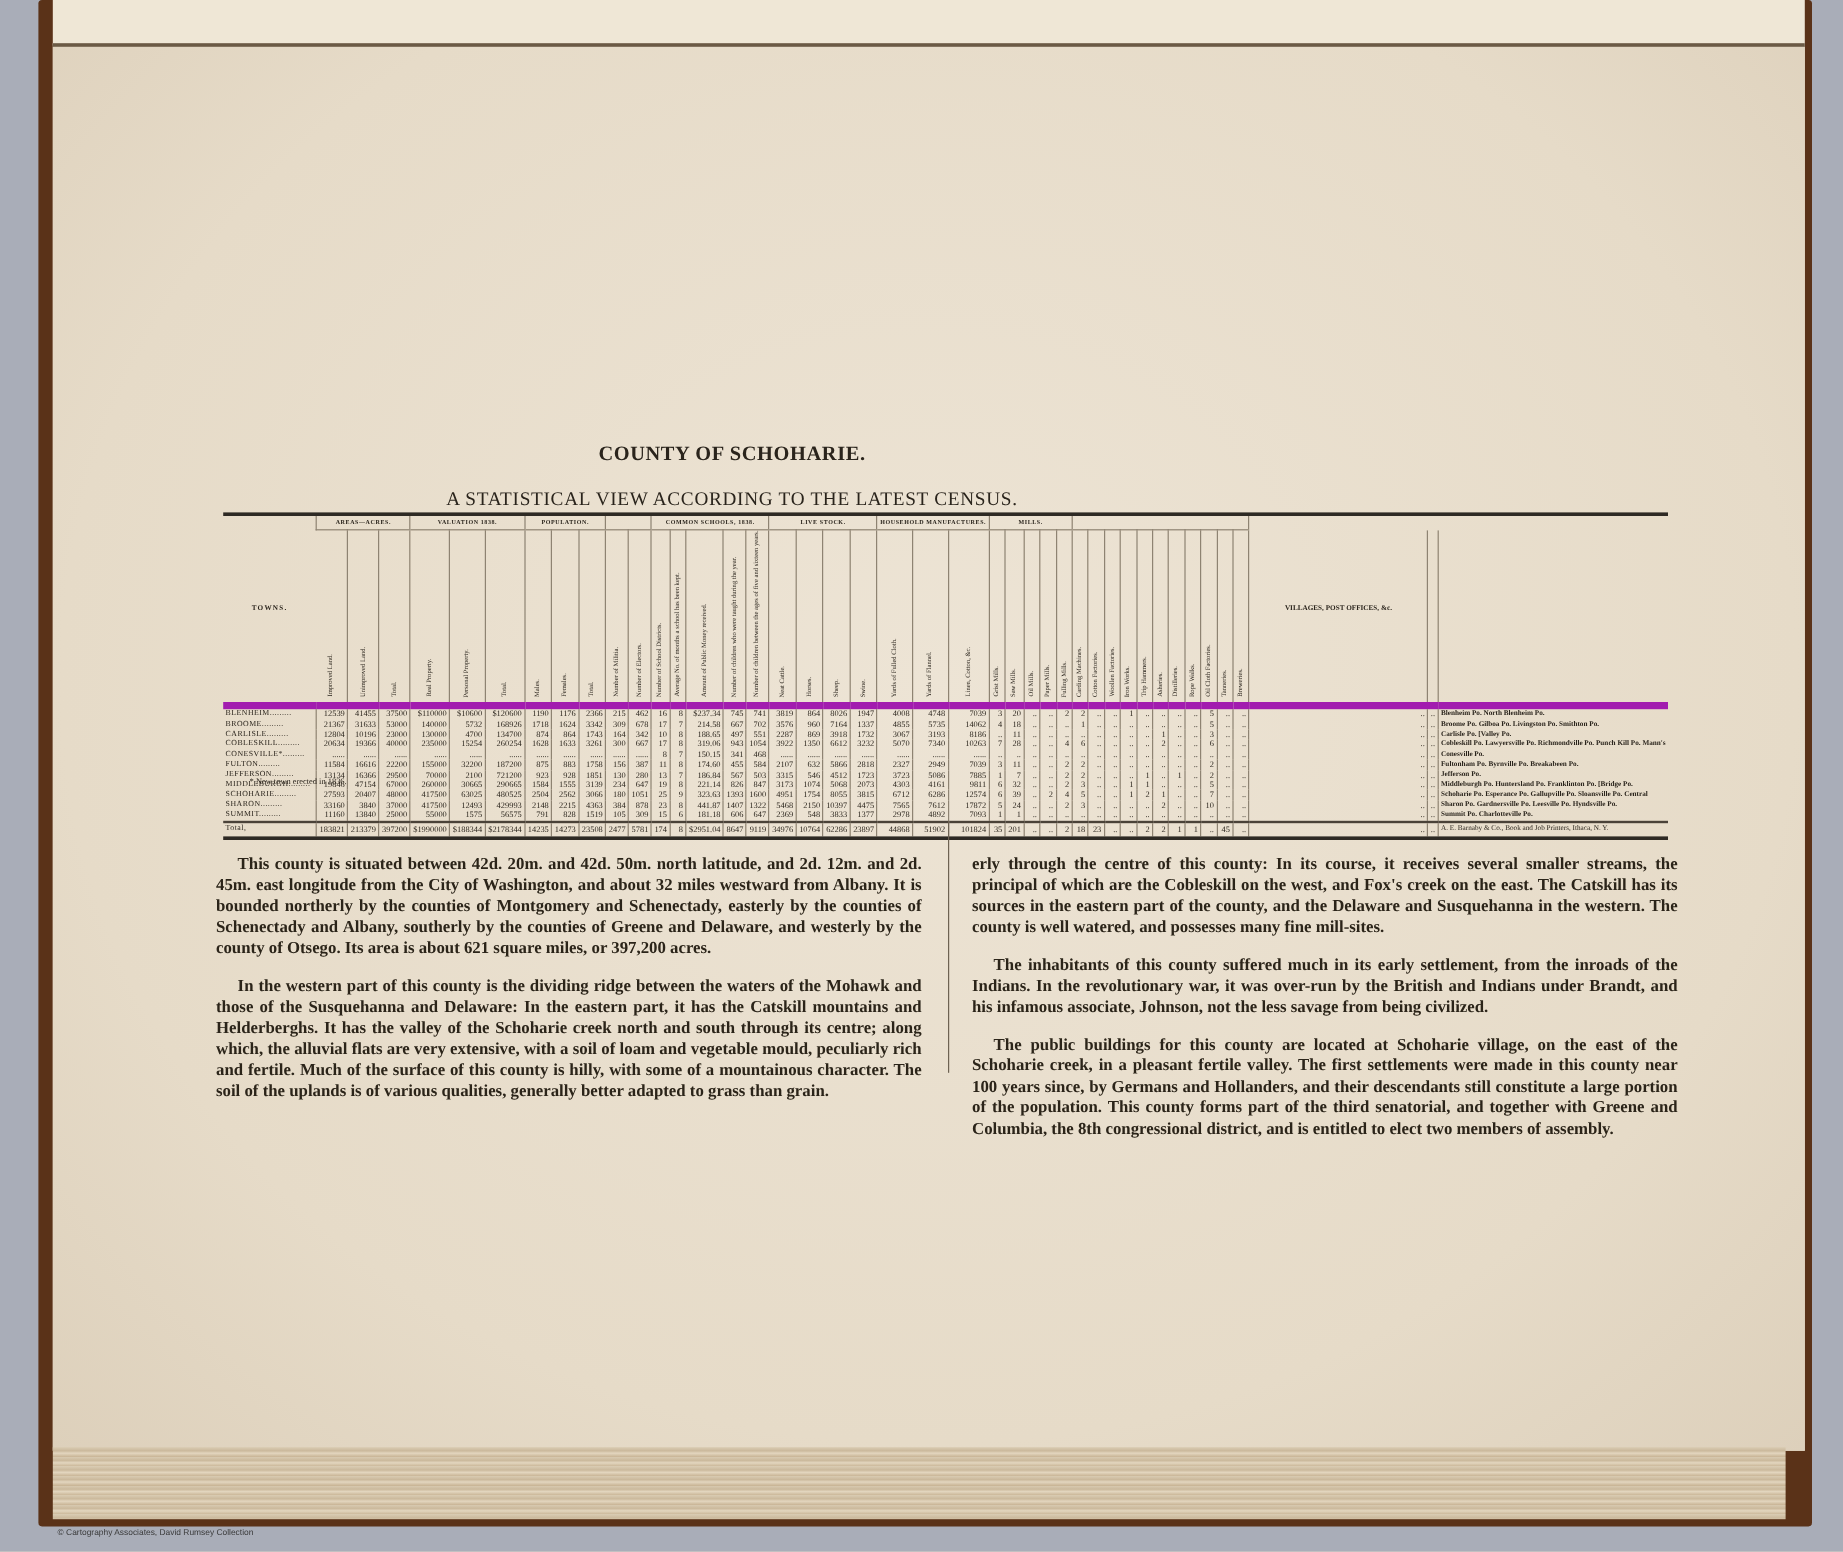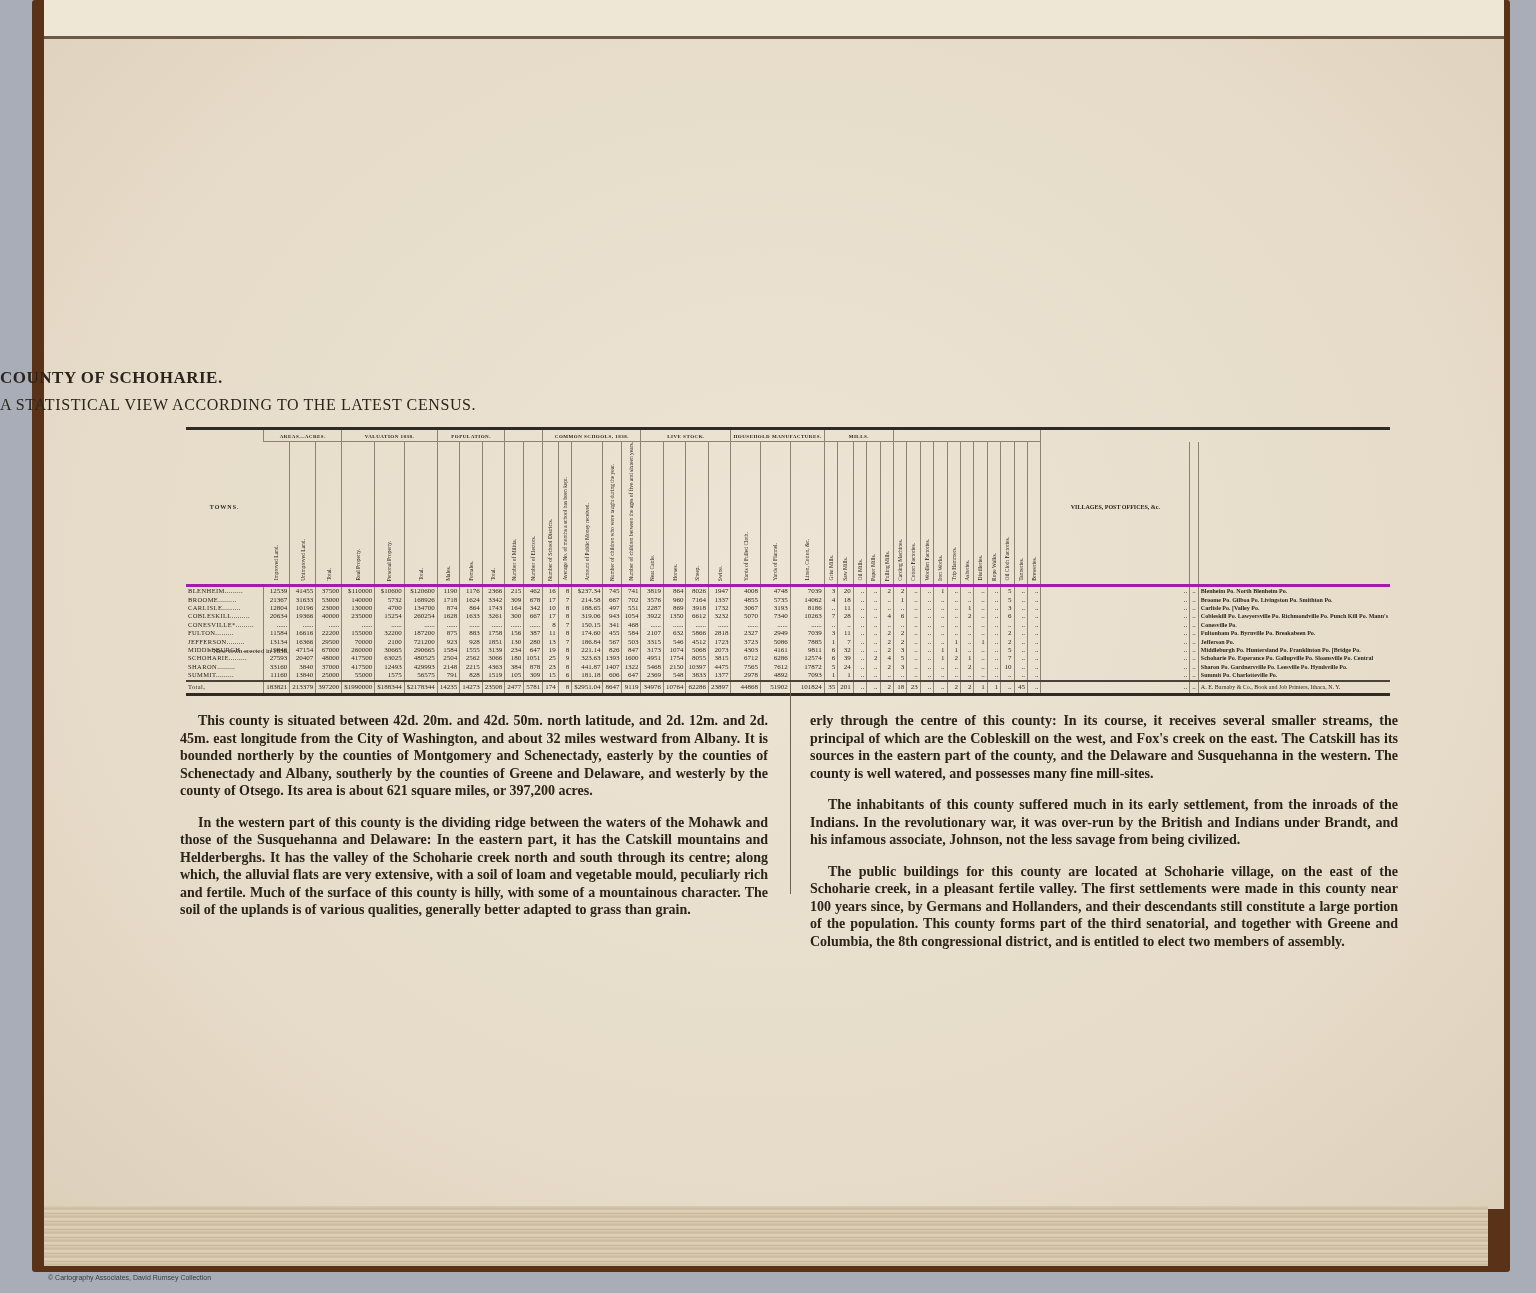--- a/index.html
+++ b/index.html
@@ -5,38 +5,38 @@
   html,body{margin:0;padding:0;}
   body{width:1536px;height:1293px;background:#a9adb8;position:relative;overflow:hidden;font-family:"Liberation Serif","DejaVu Serif",serif;color:#2a241c;}
   .book{position:absolute;left:32px;top:0;width:1478px;height:1272px;background:#5a3218;border-radius:3px;}
   .page-edge-top{position:absolute;left:44px;top:0;width:1460px;height:38px;background:#efe7d6;}
   .page{position:absolute;left:44px;top:36px;width:1460px;height:1170px;background:#e9dfcf;
         background-image:radial-gradient(ellipse at 50% 45%, #ede4d5 0%, #e6dbc8 70%, #ddd0bb 100%);
         border-top:3px solid #6b5a45;}
   .page-bottom-edges{position:absolute;left:44px;top:1206px;width:1444px;height:60px;
         background:repeating-linear-gradient(180deg,#d9cbb2 0px,#cbb99c 3px,#e3d6bf 5px,#c9b596 8px);}
   .credit{position:absolute;left:48px;top:1274px;font-size:7px;color:#3a3a3a;font-family:"Liberation Sans",sans-serif;}
-  .title{position:absolute;left:0;width:1220px;text-align:left;}
+  .title{position:absolute;left:0;width:1220px;text-align:center;}
   .t1{top:368px;font-size:17px;font-weight:bold;letter-spacing:0.5px;}
-  .t2{top:396px;font-size:16px;letter-spacing:0.6px;}
+  .t2{top:408px;font-size:16px;letter-spacing:0.6px;}
   .tbl-wrap{position:absolute;left:186px;top:427px;width:1204px;}
   .rule-thick{height:3px;background:#2e2a24;}
   table{border-collapse:collapse;width:100%;font-size:7px;line-height:8.4px;}
   th,td{border-left:1px solid #8e8372;padding:0 2px;white-space:nowrap;}
   th:first-child,td:first-child{border-left:none;}
   thead th{font-weight:bold;font-size:5px;vertical-align:bottom;}
   .grp{height:11px;font-size:5px;letter-spacing:0.5px;border-bottom:1px solid #8e8372;text-align:center;}
   .vert{height:72px;}
   .vert span{display:inline-block;writing-mode:vertical-rl;transform:rotate(180deg);font-size:5.5px;font-weight:normal;white-space:nowrap;}
   .towns-h{font-size:6px;letter-spacing:1px;text-align:center;vertical-align:middle;width:78px;}
   .vill-h{font-size:6px;text-align:center;vertical-align:middle;width:240px;}
   tbody td{text-align:right;}
   tbody td.town{text-align:left;font-size:6.5px;letter-spacing:0.4px;}
   tbody td.vill{text-align:left;font-size:6px;font-weight:bold;}
-  tr.head-sep td{border-top:3px solid #a21caf;}
+  tr.head-sep td{border-top:6px solid #a21caf;}
   tr.total td{border-top:2px double #4a4238;font-weight:normal;height:11px;}
   .note{position:absolute;left:208px;top:647px;font-size:7px;}
   .col{position:absolute;top:712px;width:588px;font-size:14px;line-height:17.5px;text-align:justify;font-weight:bold;color:#2b2419;}
   .col p{margin:0 0 14px 0;text-indent:18px;}
   .col.left{left:180px;}
   .col.right{left:810px;}
   .col.right p.first{text-indent:0;font-family:Liberation Serif, serif;}
   .divider{position:absolute;left:790px;top:684px;width:1px;height:210px;background:#6d6252;}
 </style>
 </head>

